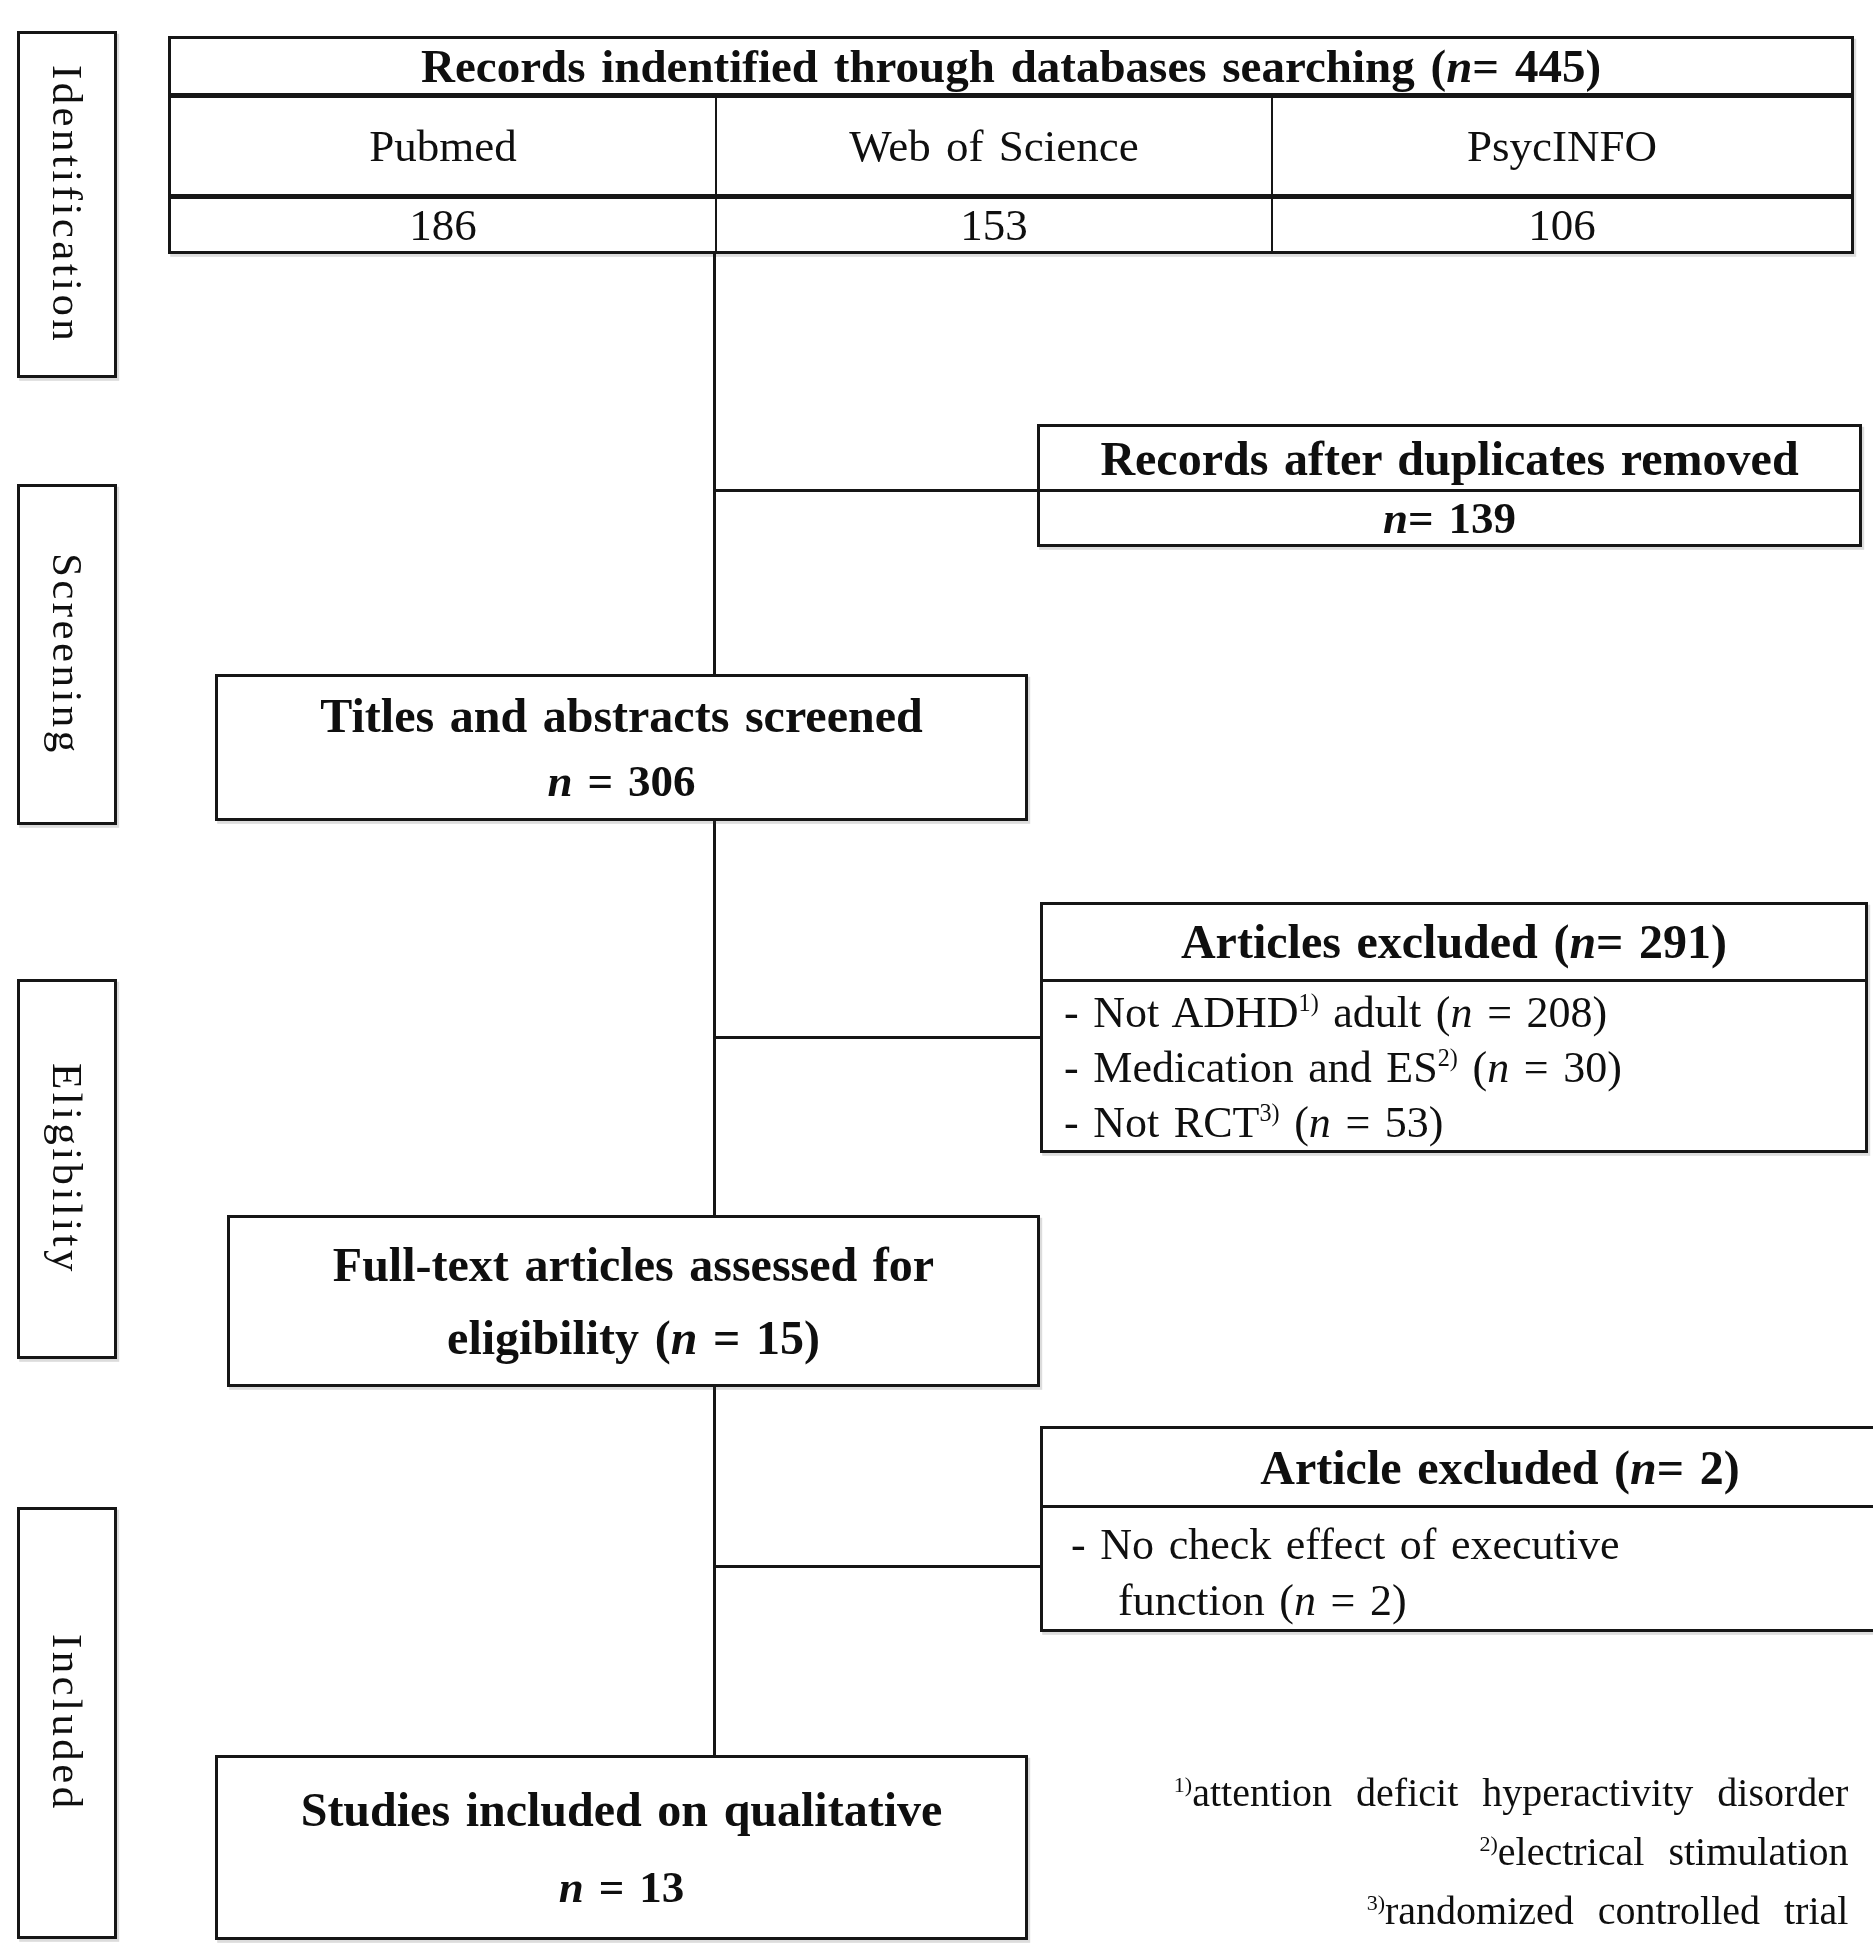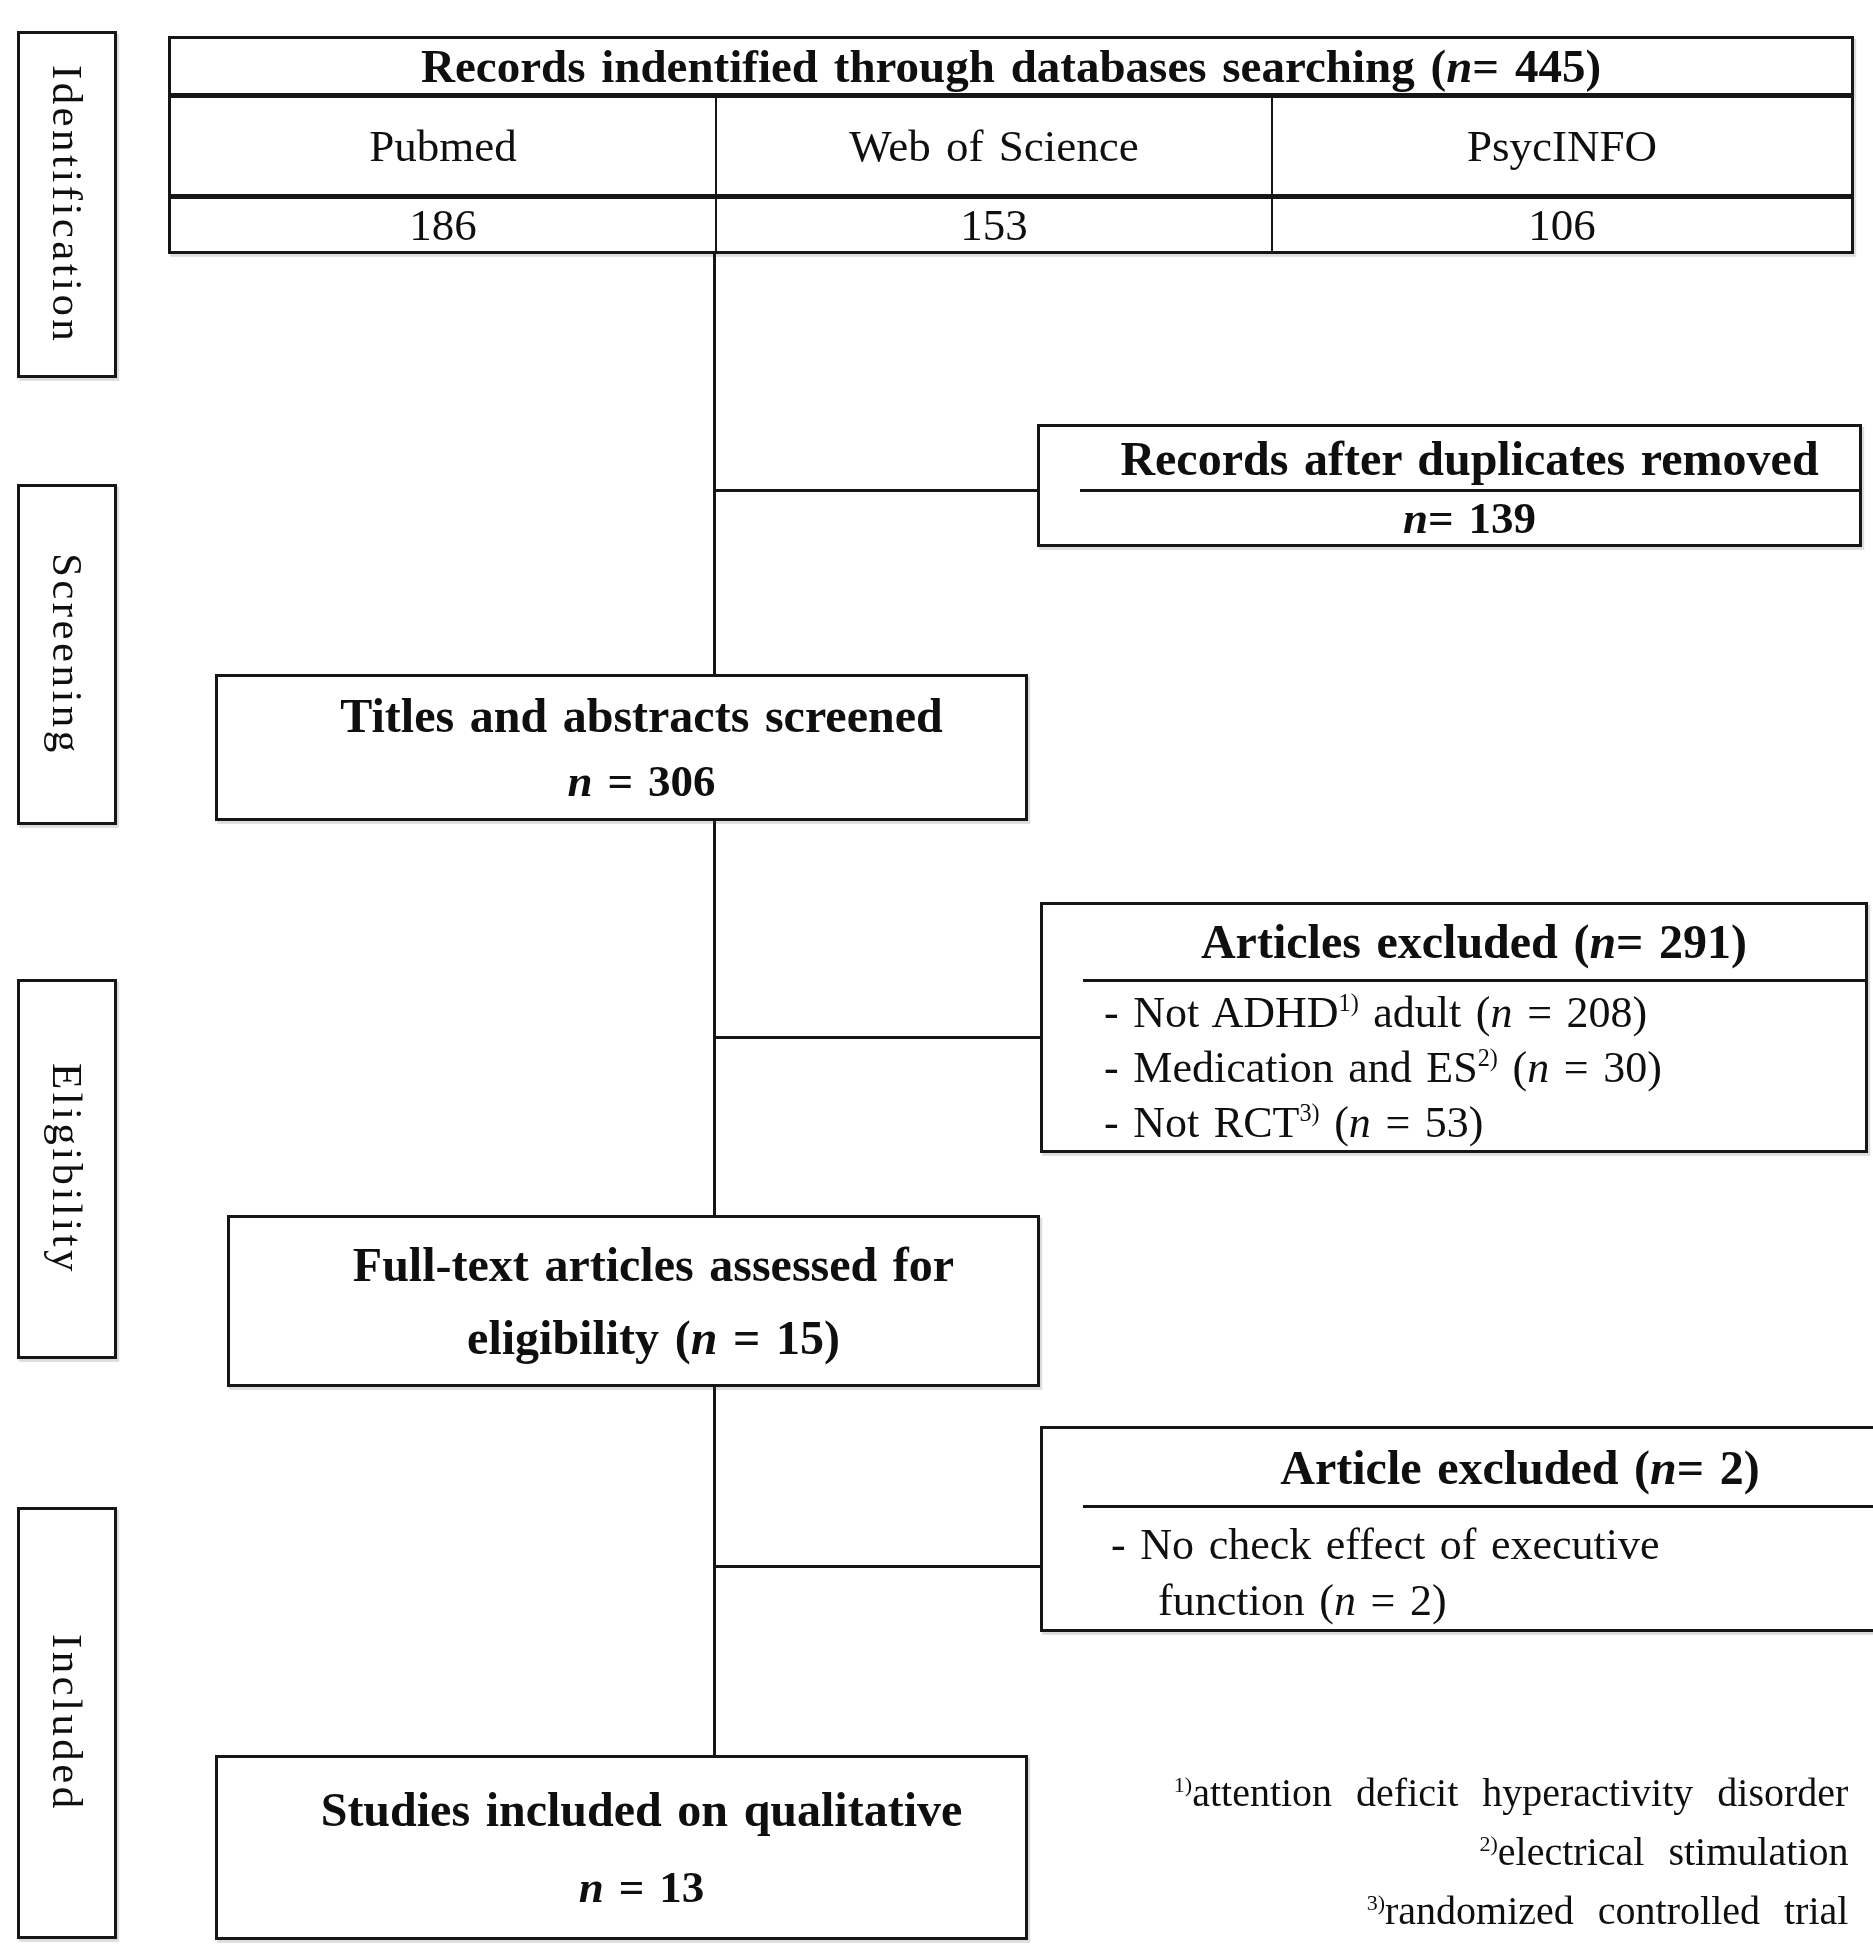--- a/index.html
+++ b/index.html
@@ -67,21 +67,21 @@
   
   .line { position: absolute; background: #161616; }
   .v-seg1 { left: 713px; top: 254px;  width: 2.8px; height: 421px; }
   .v-seg2 { left: 713px; top: 820px; width: 2.8px; height: 396px; }
   .v-seg3 { left: 713px; top: 1386px; width: 2.8px; height: 370px; }
   .h-conn1 { left: 714px; top: 489px;  width: 326px; height: 2.8px; }
   .h-conn2 { left: 714px; top: 1036px; width: 328px; height: 2.8px; }
   .h-conn3 { left: 714px; top: 1565px; width: 328px; height: 2.8px; }
 
   
-  .flowbox { word-spacing: 0.4em; padding-left: 40px; }
+  .flowbox { word-spacing: 0.4em; }
   .split-title {
     border-bottom: 3.4px solid #161616;
     display: flex; align-items: center; justify-content: center;
     font-size: 48px; font-weight: bold;
     box-sizing: border-box;
   }
   .split-body { box-sizing: border-box; }
   .center-lines {
     display: flex; flex-direction: column;
     justify-content: space-evenly; align-items: center; margin-left: 47px;

